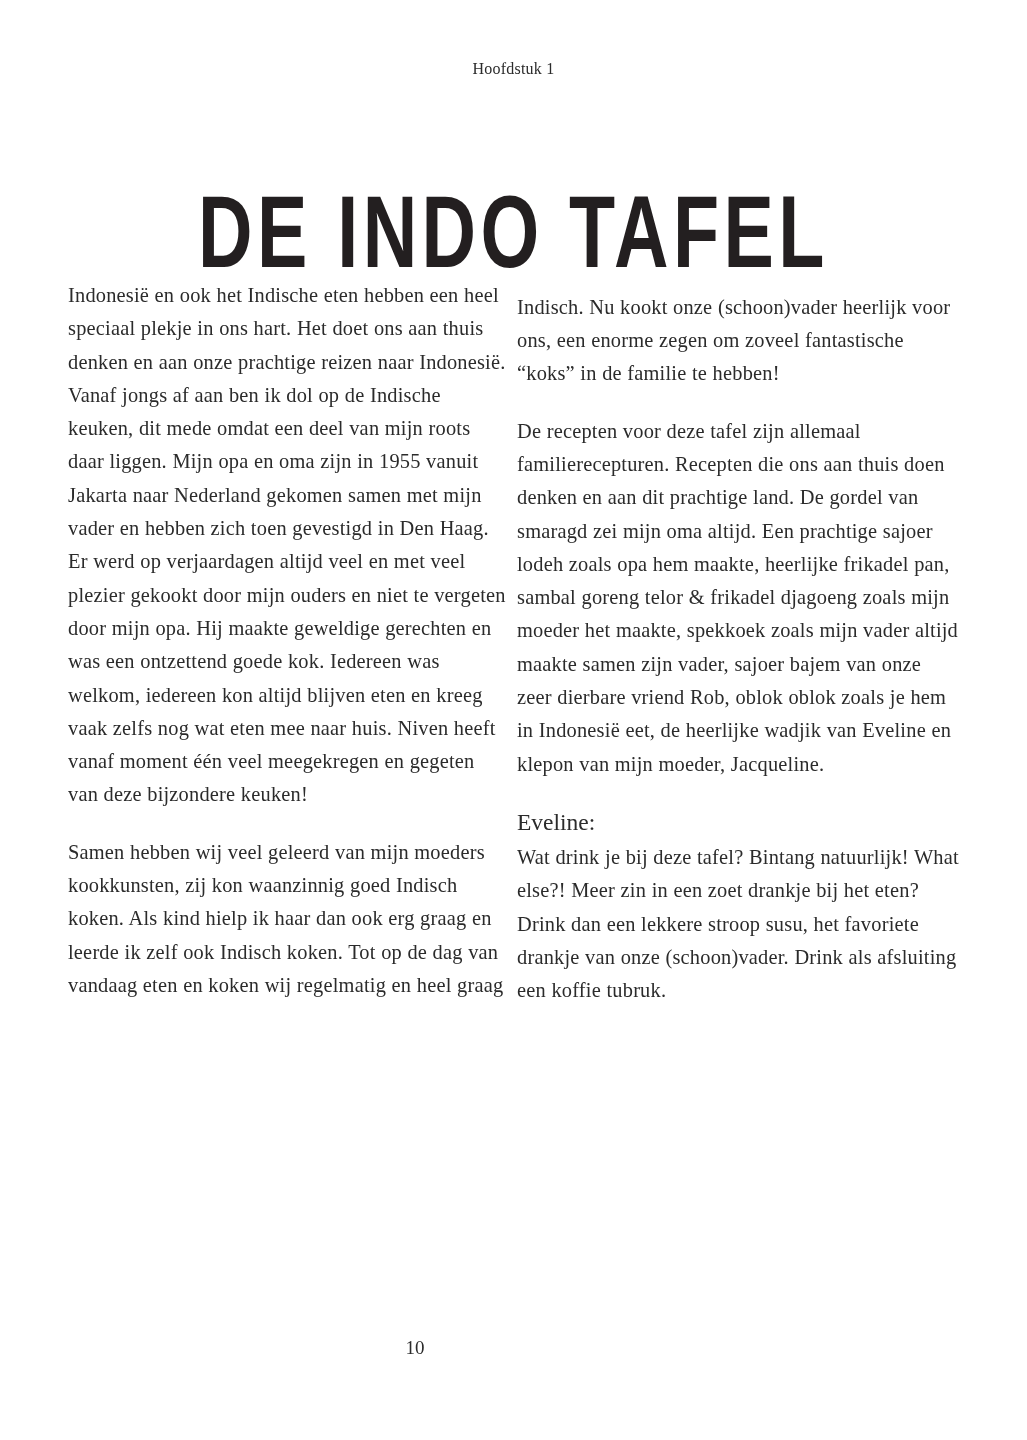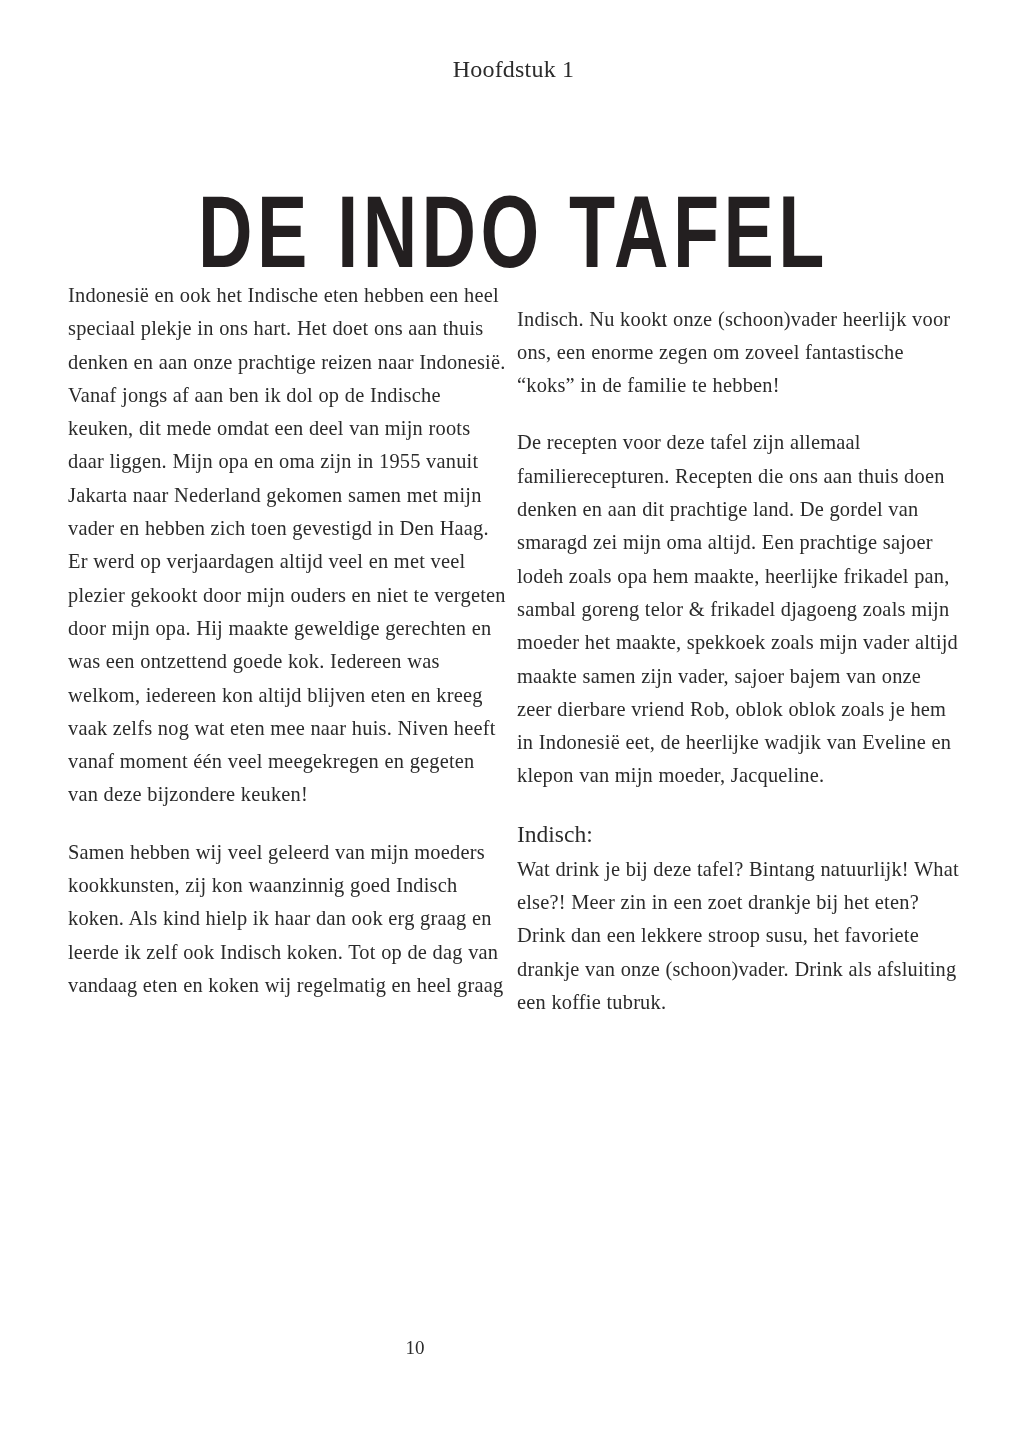--- a/index.html
+++ b/index.html
@@ -23,21 +23,21 @@
     overflow: hidden;
   }
 
   
   .running-head {
     position: absolute;
     top: 56px;
     left: 0;
     width: 1027px;
     text-align: center;
-    font-size: 24px;
+    font-size: 16px;
     line-height: 26px;
     letter-spacing: 0.2px;
     color: #2b2b2b;
   }
 
   
   .chapter-title {
     position: absolute;
     top: 112px;
     left: 0;
@@ -56,21 +56,21 @@
 
   
   .columns {
     position: absolute;
     top: 279px;
     left: 68px;
     width: 892px;
     display: flex;
     flex-direction: row;
     justify-content: space-between;
-    align-items: flex-end;
+    align-items: center;
   }
   .column {
     width: 441px;
     flex: 0 0 441px;
   }
   .column.right { width: 443px; flex: 0 0 443px; }
 
   p.body-par {
     margin: 0 0 24px 0;
     font-size: 20.4px;
@@ -118,21 +118,21 @@
     <div class="column left">
       <p class="body-par">Indonesië en ook het Indische eten hebben een heel speciaal plekje in ons hart. Het doet ons aan thuis denken en aan onze prachtige reizen naar Indonesië. Vanaf jongs af aan ben ik dol op de Indische keuken, dit mede omdat een deel van mijn roots daar liggen. Mijn opa en oma zijn in 1955 vanuit Jakarta naar Nederland gekomen samen met mijn vader en hebben zich toen gevestigd in Den Haag. Er werd op verjaardagen altijd veel en met veel plezier gekookt door mijn ouders en niet te vergeten door mijn opa. Hij maakte geweldige gerechten en was een ontzettend goede kok. Iedereen was welkom, iedereen kon altijd blijven eten en kreeg vaak zelfs nog wat eten mee naar huis. Niven heeft vanaf moment één veel meegekregen en gegeten van deze bijzondere keuken!</p>
       <p class="body-par">Samen hebben wij veel geleerd van mijn moeders kookkunsten, zij kon waanzinnig goed Indisch koken. Als kind hielp ik haar dan ook erg graag en leerde ik zelf ook Indisch koken. Tot op de dag van vandaag eten en koken wij regelmatig en heel graag</p>
     </div>
 
     <div class="column right">
       <p class="body-par">Indisch. Nu kookt onze (schoon)vader heerlijk voor ons, een enorme zegen om zoveel fantastische “koks” in de familie te hebben!</p>
       <p class="body-par">De recepten voor deze tafel zijn allemaal familierecepturen. Recepten die ons aan thuis doen denken en aan dit prachtige land. De gordel van smaragd zei mijn oma altijd. Een prachtige sajoer lodeh zoals opa hem maakte, heerlijke frikadel pan, sambal goreng telor &amp; frikadel djagoeng zoals mijn moeder het maakte, spekkoek zoals mijn vader altijd maakte samen zijn vader, sajoer bajem van onze zeer dierbare vriend Rob, oblok oblok zoals je hem in Indonesië eet, de heerlijke wadjik van Eveline en klepon van mijn moeder, Jacqueline.</p>
 
       <div class="sub-block">
-        <h2 class="subhead">Indisch:</h2>
+        <h2 class="subhead">Eveline:</h2>
         <p class="body-par">Wat drink je bij deze tafel? Bintang natuurlijk! What else?! Meer zin in een zoet drankje bij het eten? Drink dan een lekkere stroop susu, het favoriete drankje van onze (schoon)vader. Drink als afsluiting een koffie tubruk.</p>
       </div>
     </div>
 
   </div>
 
   <div class="folio">10</div>
 
 </div>
 

